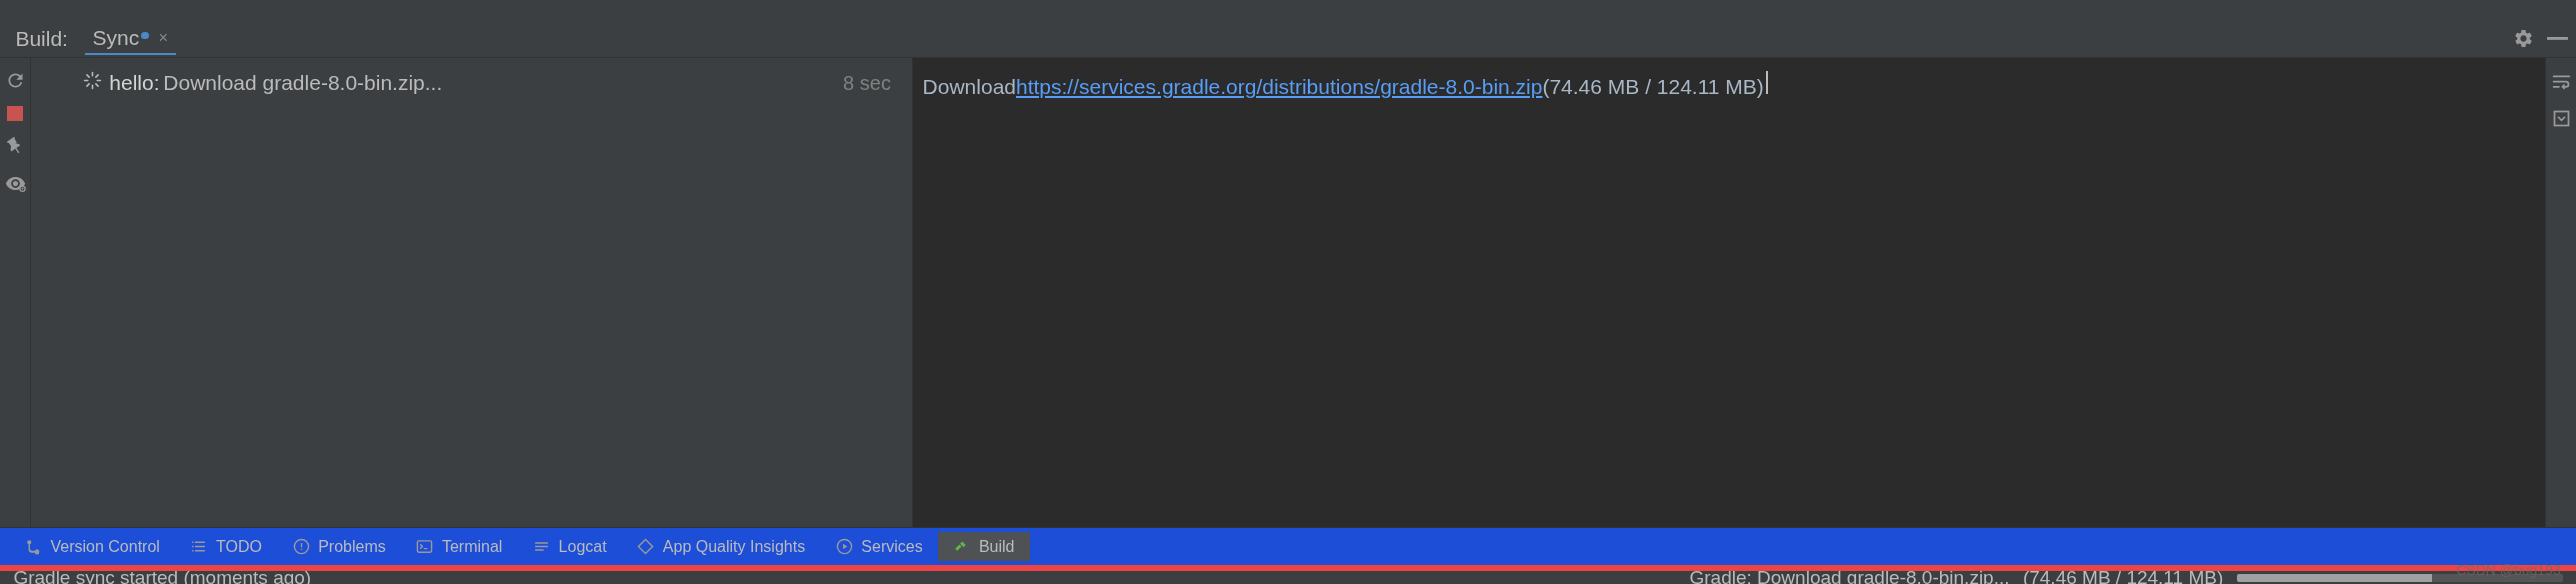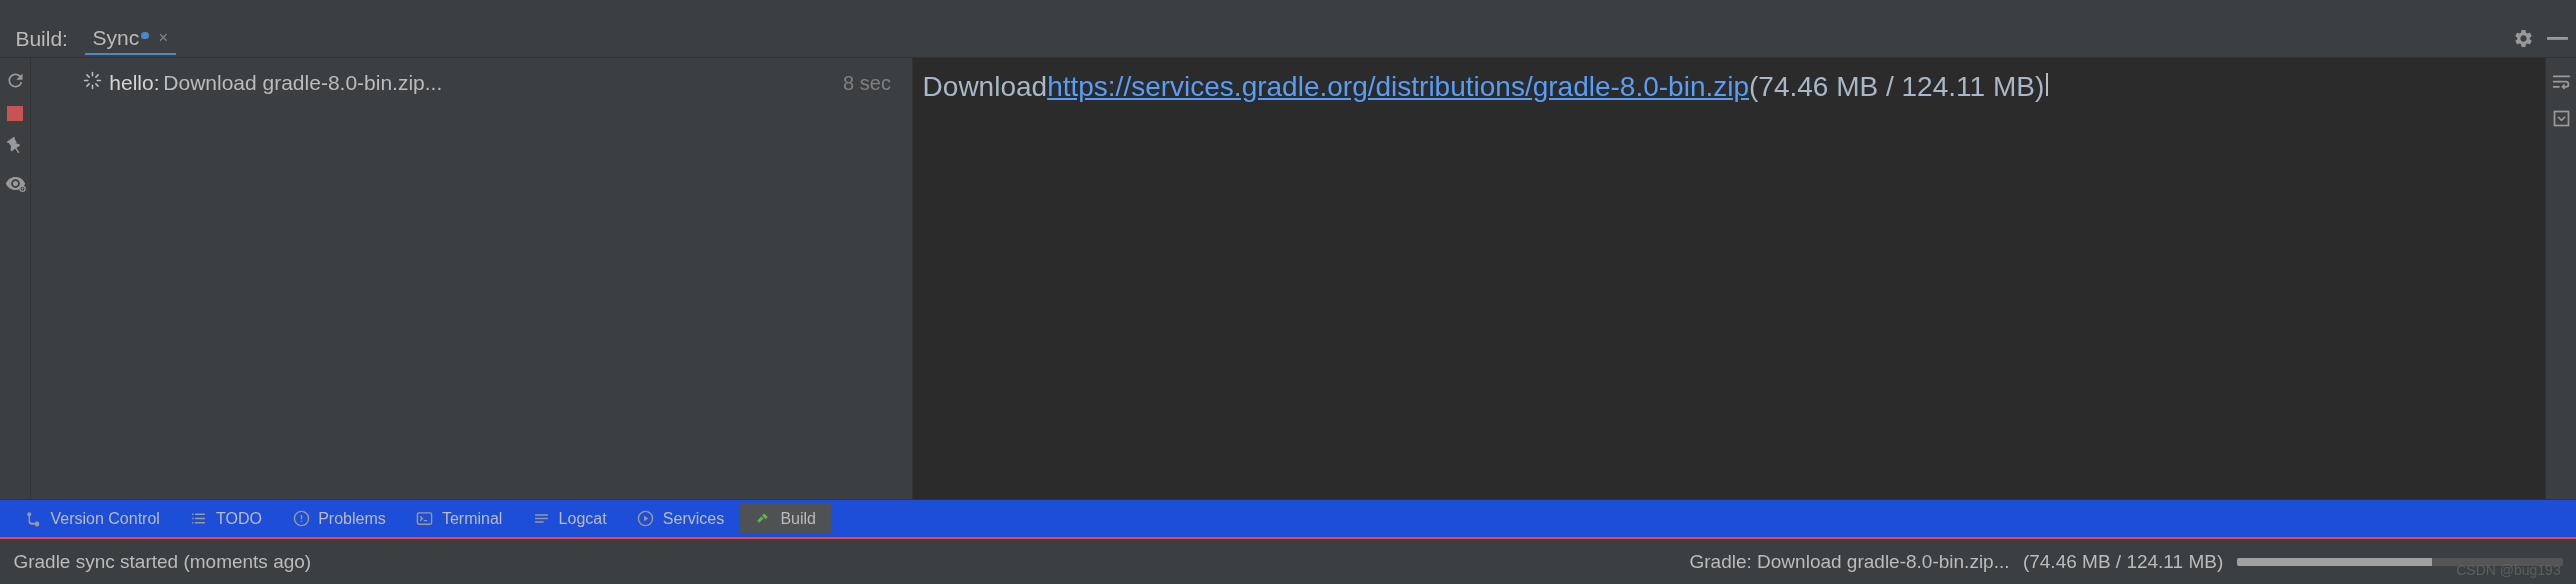--- a/index.html
+++ b/index.html
@@ -125,21 +125,21 @@
       position: absolute;
       right: 11.5px;
       color: #808080;
       font-size: 20px;
     }
     .console-panel {
       flex: 1;
       background: #2b2b2b;
       padding: 13.4px 9.6px;
       font-family: 'Menlo', 'Consolas', monospace;
-      font-size: 28px;
+      font-size: 21px;
       color: #a9b7c6;
       position: relative;
     }
     .console-line {
       display: flex;
       align-items: baseline;
     }
     .console-link {
       color: #589df6;
       text-decoration: underline;
@@ -185,23 +185,23 @@
     .tool-icon {
       width: 17px;
       height: 17px;
       fill: #999;
       color: #999;
       display: flex;
       align-items: center;
       justify-content: center;
     }
     .status-bar {
-      height: 48px;
-      background: #3c3f41;
-      border-top: 2px solid #ef4444;
+      height: 20px;
+      background: #3c3f41;
+      border-top: 6px solid #ef4444;
       display: flex;
       align-items: center;
       justify-content: space-between;
       padding: 0 13.4px;
       font-size: 19px;
       color: #bbbbbb;
     }
     .status-right {
       display: flex;
       align-items: center;
@@ -334,20 +334,28 @@
       </span>
     <span>Terminal</span>
   </div>
   <div class="tool-item">
     <span class="tool-icon">
         <svg width="17" height="17" viewBox="0 0 24 24" fill="#999">
           <path d="M3 6h18v2H3zm0 5h18v2H3zm0 5h12v2H3z"></path>
         </svg>
       </span>
     <span>Logcat</span>
+  </div>
+  <div class="tool-item">
+    <span class="tool-icon">
+        <svg width="17" height="17" viewBox="0 0 24 24" fill="none" stroke="#999" stroke-width="2">
+          <path d="M12 2l10 10-10 10L2 12z"></path>
+        </svg>
+      </span>
+    <span>App Quality Insights</span>
   </div>
   <div class="tool-item">
     <span class="tool-icon">
         <svg width="17" height="17" viewBox="0 0 24 24" fill="#999">
           <circle cx="12" cy="12" r="10" fill="none" stroke="#999" stroke-width="2"></circle>
           <path d="M10 8l6 4-6 4z"></path>
         </svg>
       </span>
     <span>Services</span>
   </div>

